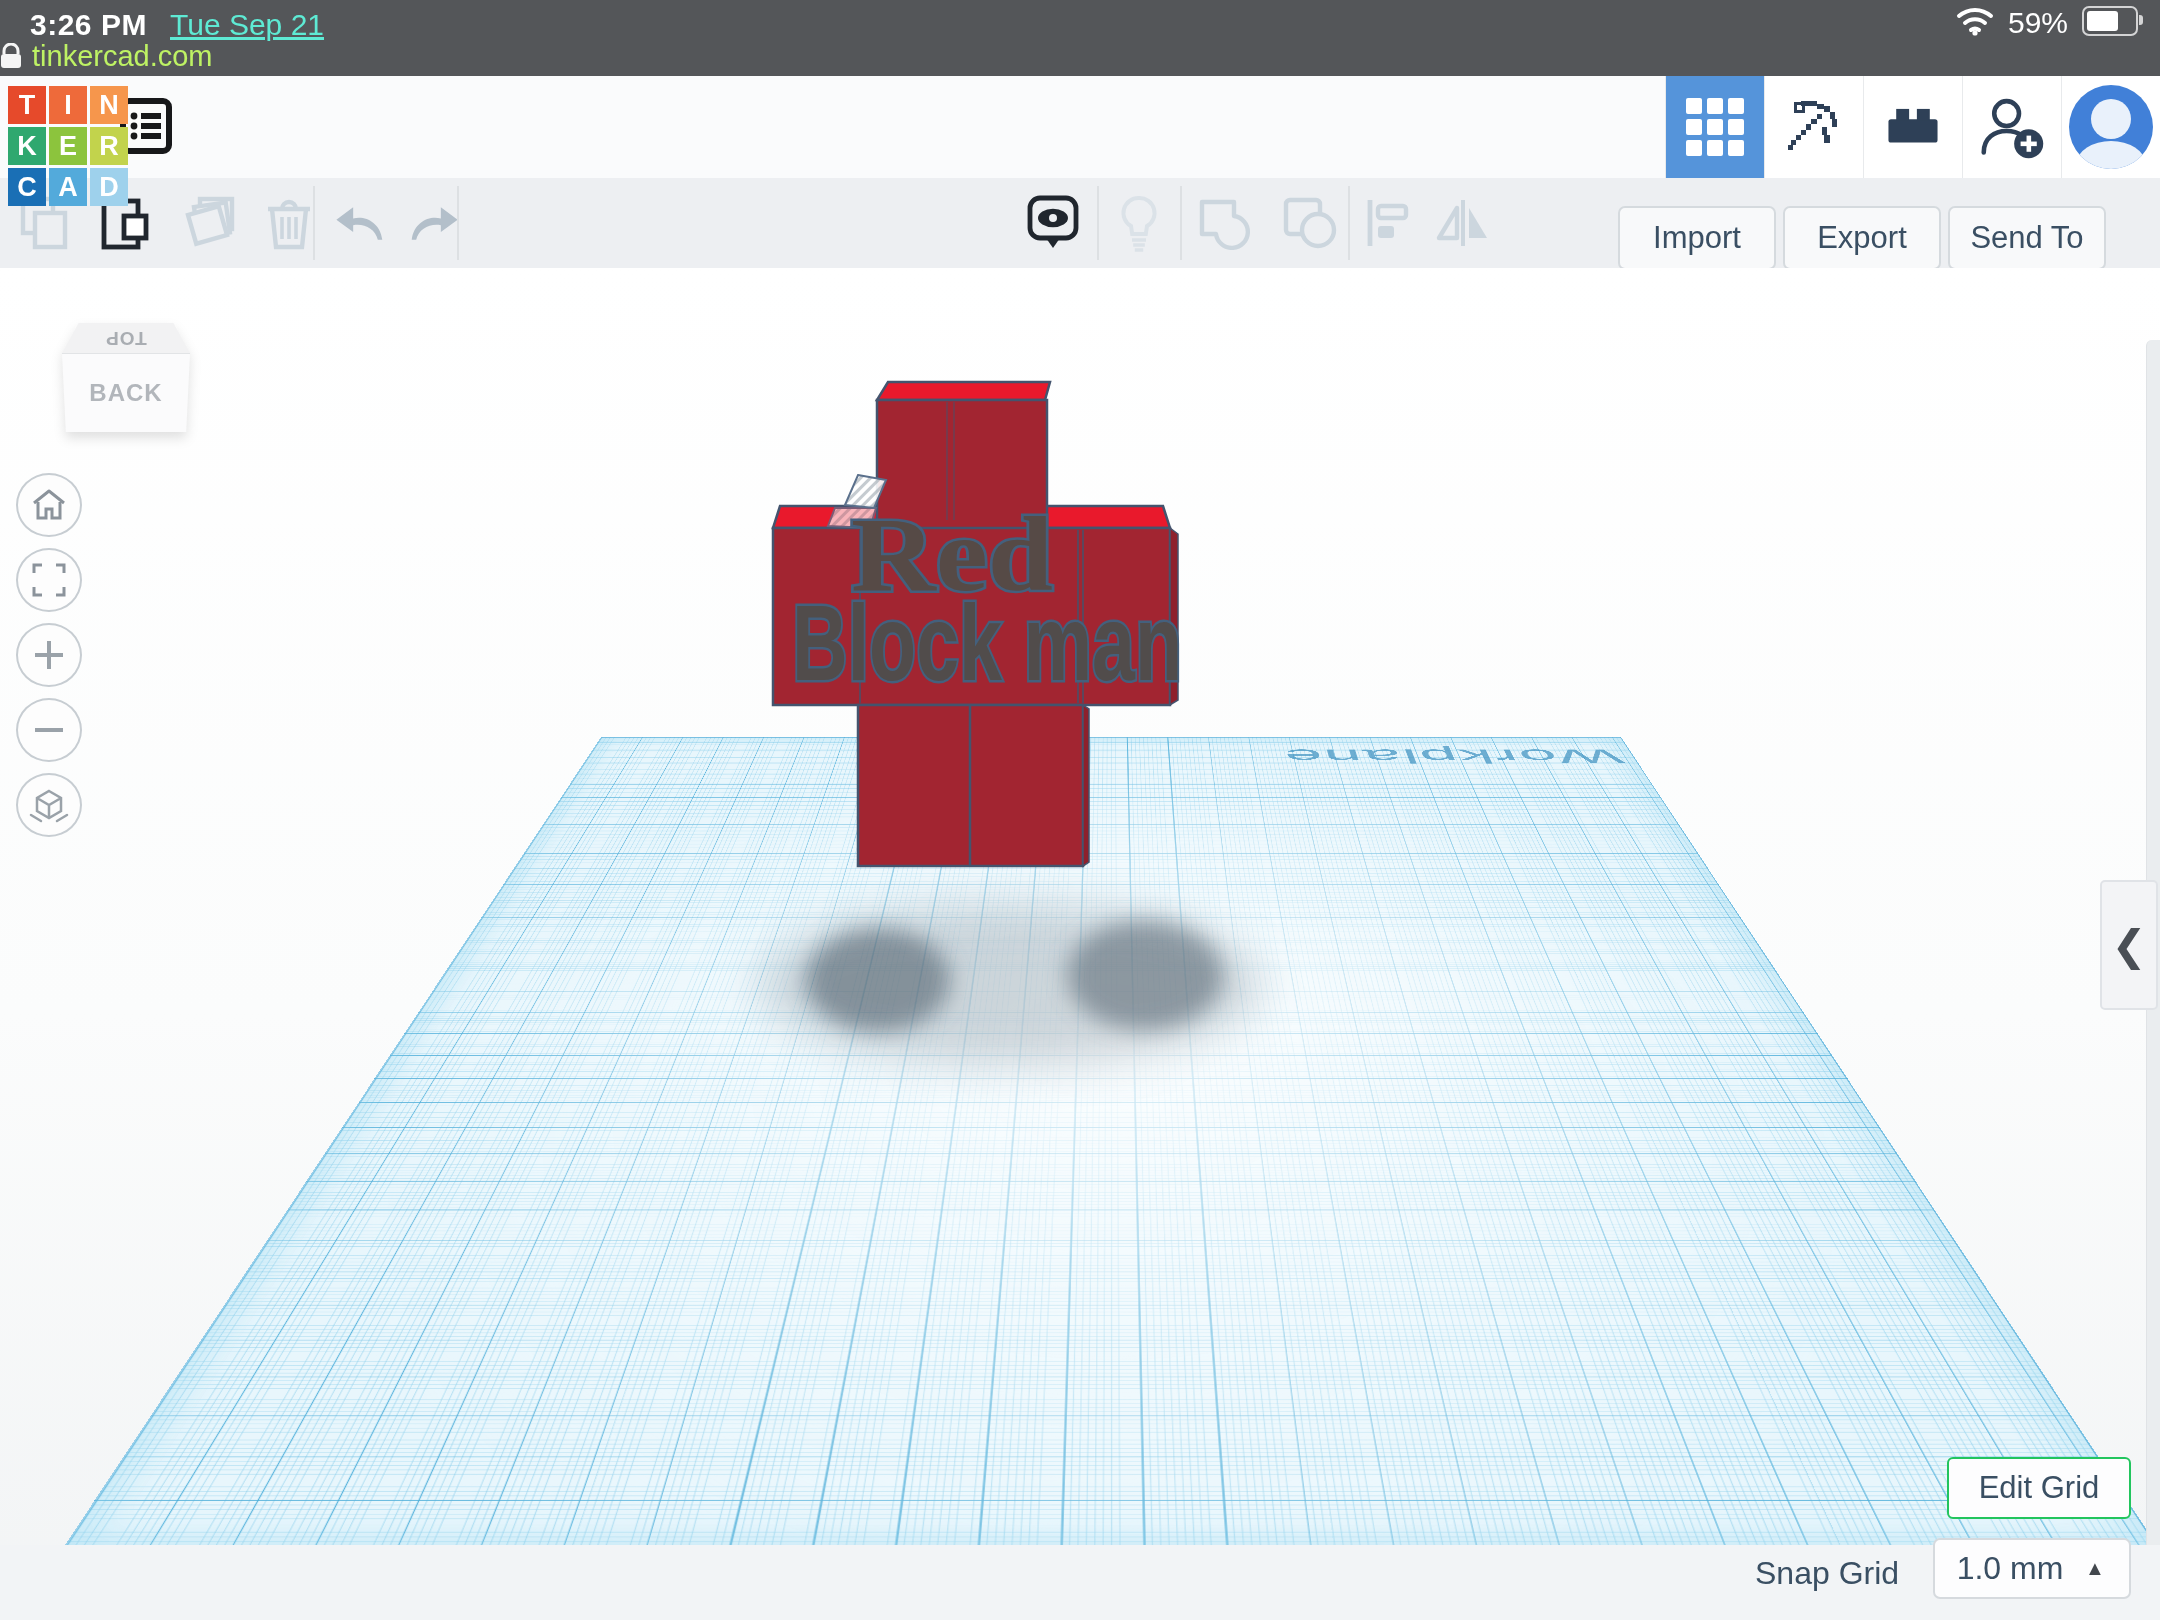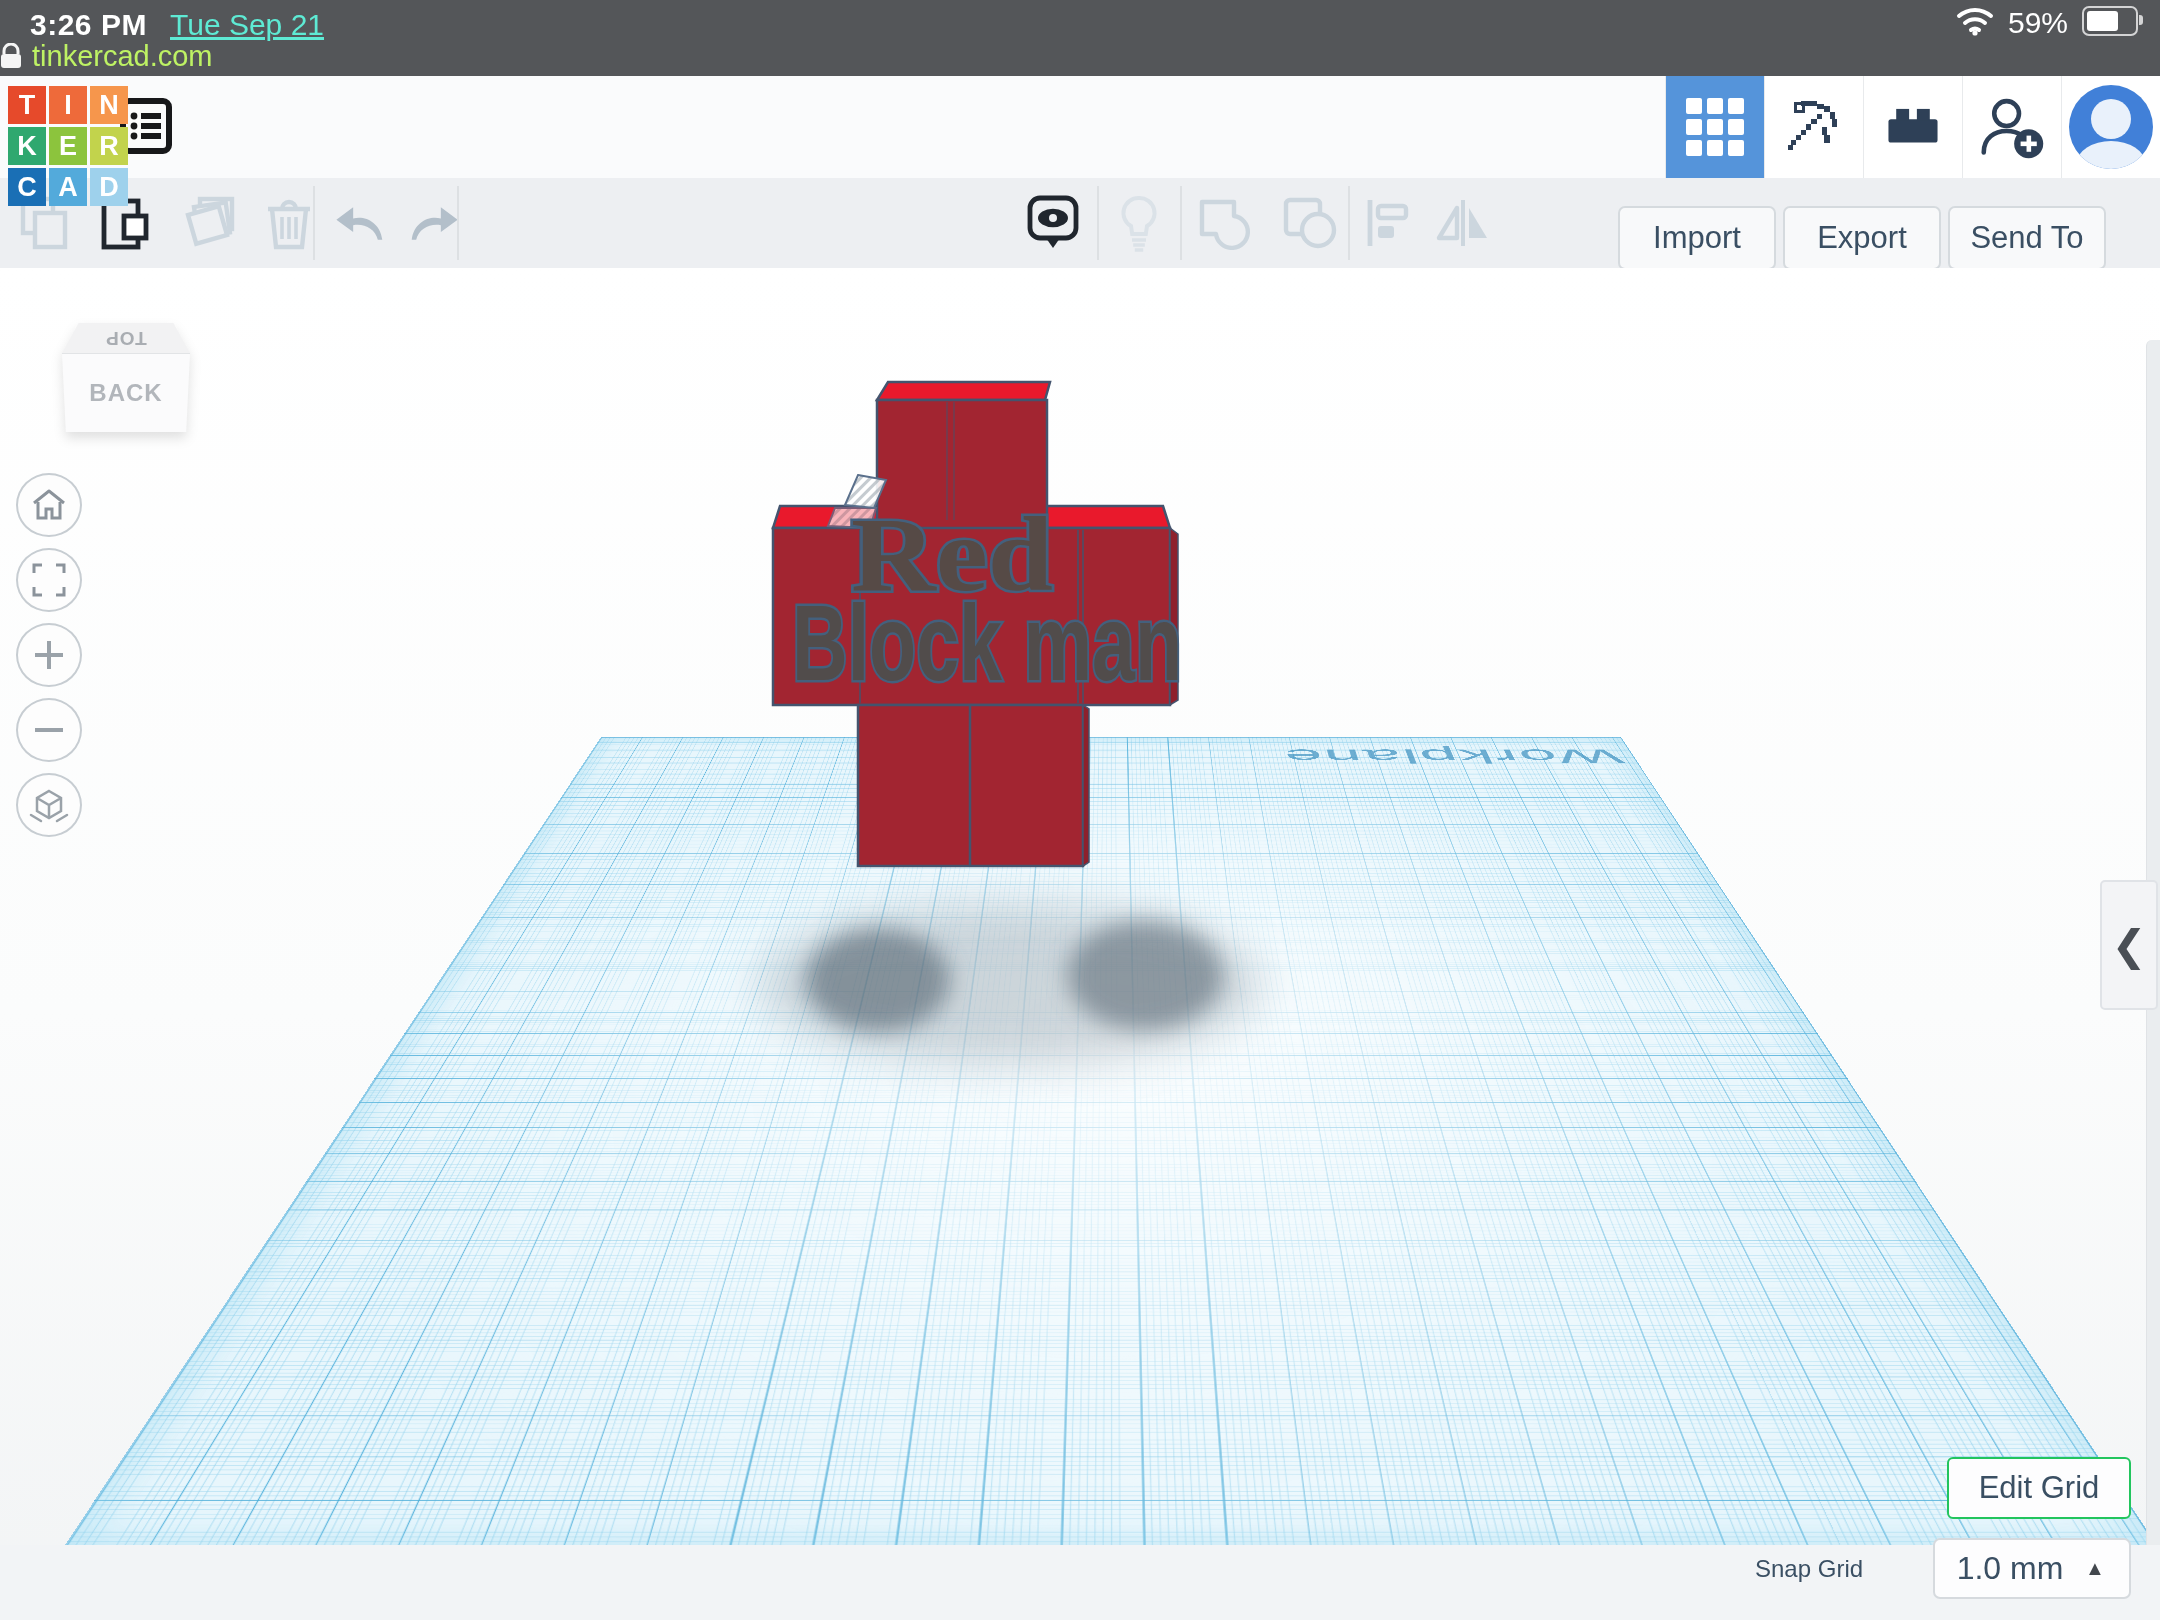--- a/index.html
+++ b/index.html
@@ -67,21 +67,21 @@
           border:2px solid #c7cdd2;display:flex;align-items:center;justify-content:center;color:#8b939b;}
   
   #right-strip{position:absolute;right:0;top:72px;width:13px;bottom:0;background:#eaedef;border-left:1px solid #e0e3e6;border-radius:6px 0 0 0;}
   #panel-toggle{position:absolute;right:2px;top:612px;width:54px;height:126px;background:#f3f4f6;
                 border:2px solid #e0e3e7;border-radius:5px;display:flex;align-items:center;justify-content:center;
                 font-size:42px;color:#4a4f55;}
   
   #edit-grid{position:absolute;left:1947px;top:1457px;width:180px;height:58px;background:#fdfdfe;border:2px solid #22c55e;
              border-radius:6px;color:#3a4f63;font-size:31px;display:flex;align-items:center;justify-content:center;z-index:30;}
   #bottombar{position:absolute;left:0;top:1545px;width:2160px;height:75px;background:#f2f4f6;z-index:25;}
-  #snap-label{position:absolute;left:1755px;top:1555px;font-size:24px;color:#3a4f63;z-index:30;}
+  #snap-label{position:absolute;left:1755px;top:1555px;font-size:32px;color:#3a4f63;z-index:30;}
   #snap-dd{position:absolute;left:1933px;top:1538px;width:194px;height:57px;background:#fdfdfe;border:2px solid #d6dade;
            border-radius:7px;z-index:30;display:flex;align-items:center;color:#3a4f63;font-size:32px;}
   #snap-dd .val{flex:1;text-align:center;}
   #snap-dd .caret{width:44px;font-size:20px;color:#42474d;text-align:left;}
   svg{display:block;}
 </style>
 </head>
 <body>
 
 <div id="app">

